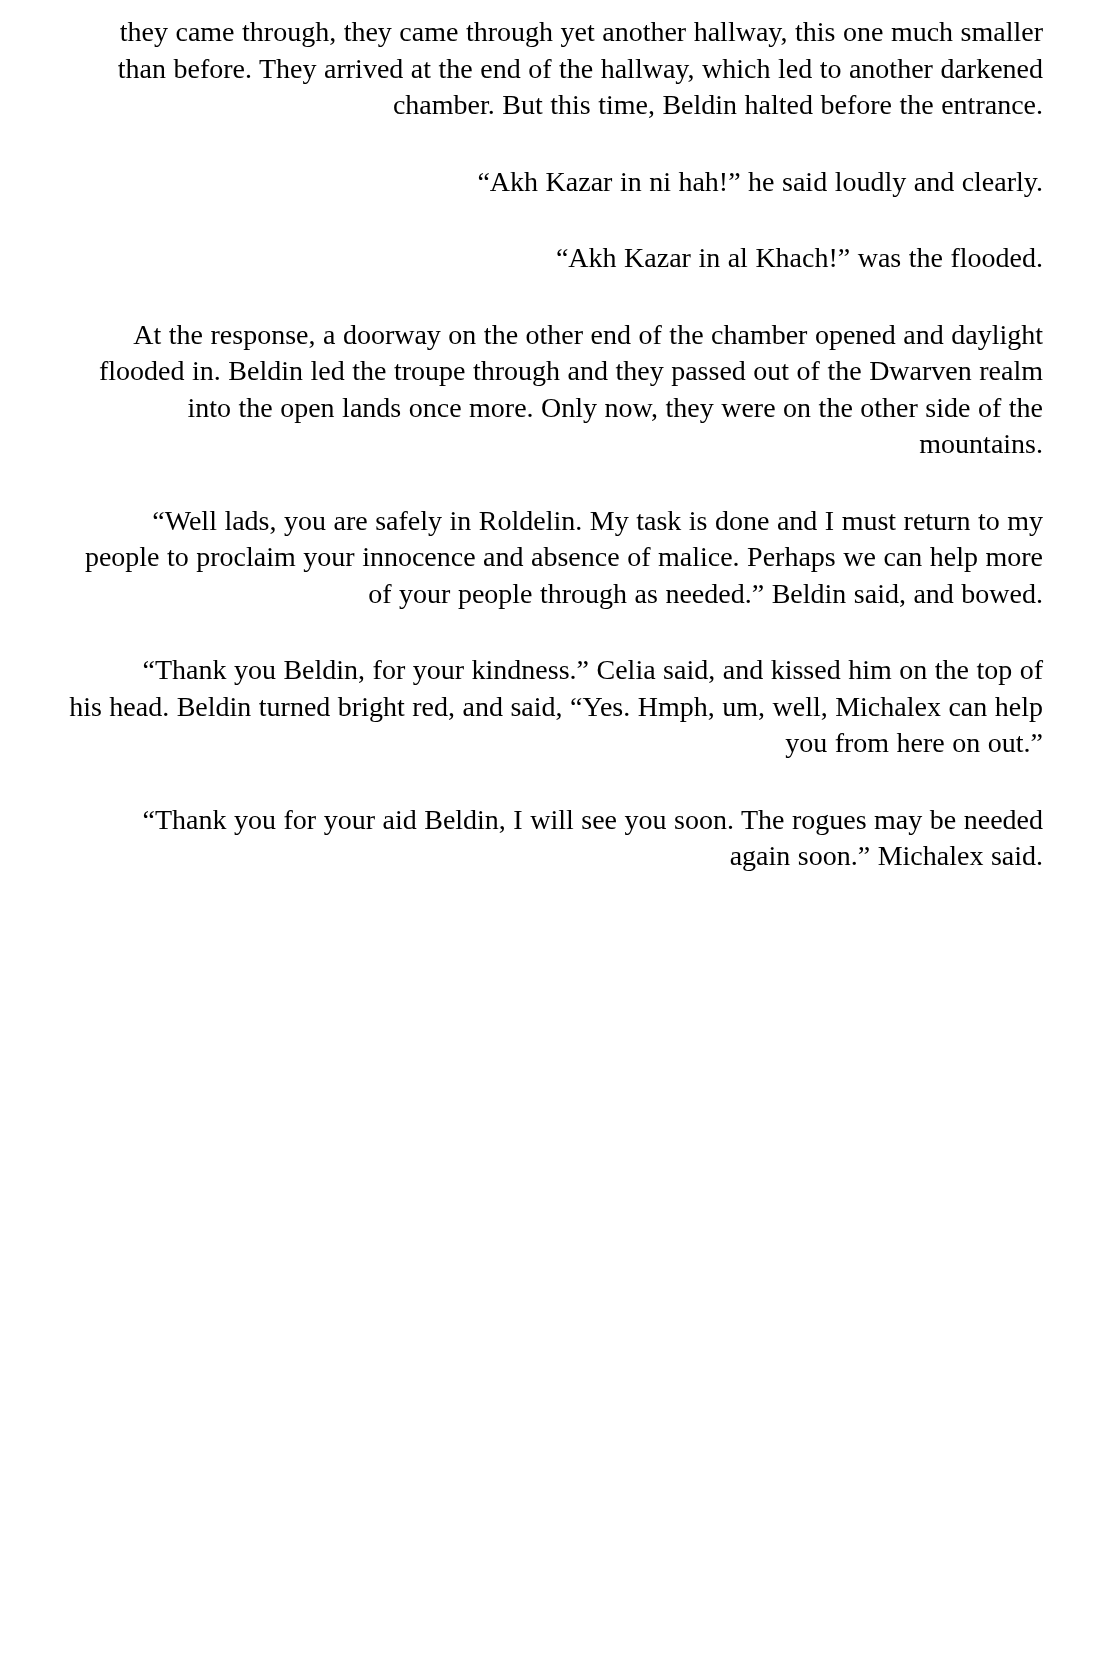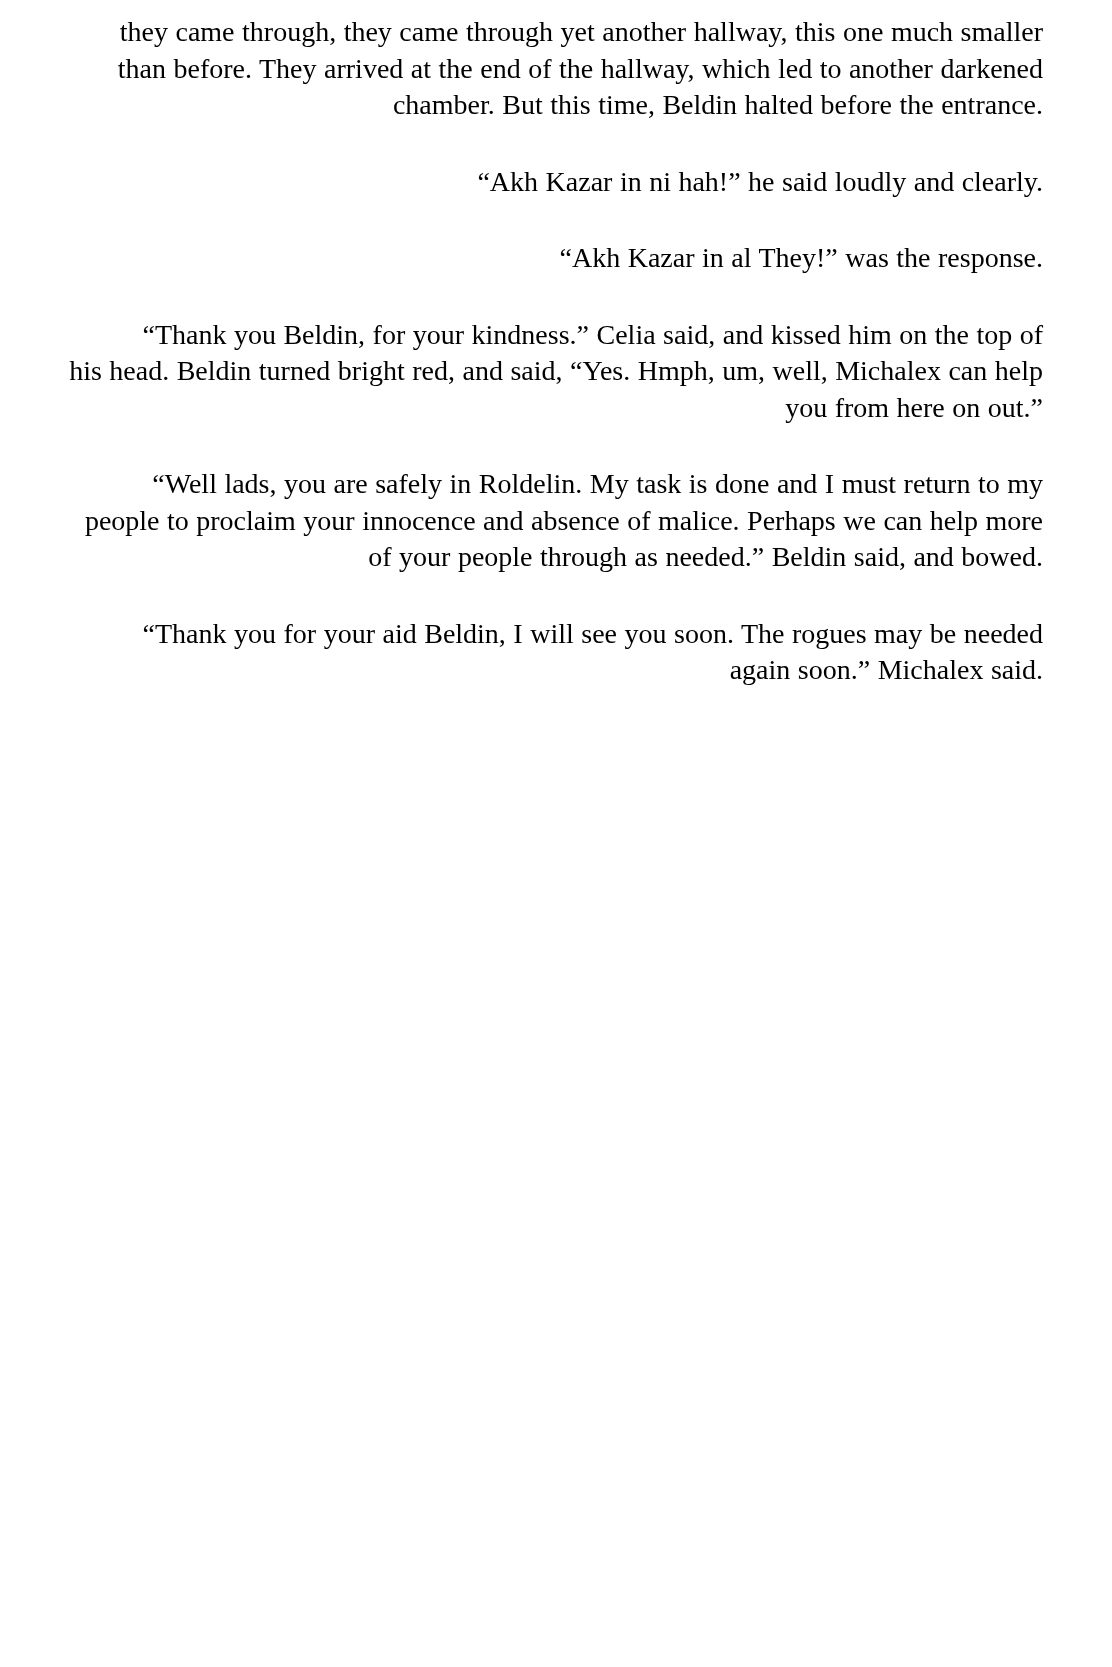--- a/index.html
+++ b/index.html
@@ -33,17 +33,18 @@
     text-indent: 40px;
     margin-top: 40px;
   }
 </style>
 </head>
 <body>
 
 <main class="page">
   <p class="para">they came through, they came through yet another hallway, this one much smaller than before. They arrived at the end of the hallway, which led to another darkened chamber. But this time, Beldin halted before the entrance.</p>
   <p class="para indent">“Akh Kazar in ni hah!” he said loudly and clearly.</p>
-  <p class="para indent">“Akh Kazar in al They!” was the response.</p>
+  <p class="para indent">“Akh Kazar in al Khach!” was the flooded.</p>
+  <p class="para indent">At the response, a doorway on the other end of the chamber opened and daylight flooded in. Beldin led the troupe through and they passed out of the Dwarven realm into the open lands once more. Only now, they were on the other side of the mountains.</p>
+  <p class="para indent">“Well lads, you are safely in Roldelin. My task is done and I must return to my people to proclaim your innocence and absence of malice. Perhaps we can help more of your people through as needed.” Beldin said, and bowed.</p>
   <p class="para indent">“Thank you Beldin, for your kindness.” Celia said, and kissed him on the top of his head. Beldin turned bright red, and said, “Yes. Hmph, um, well, Michalex can help you from here on out.”</p>
-  <p class="para indent">“Well lads, you are safely in Roldelin. My task is done and I must return to my people to proclaim your innocence and absence of malice. Perhaps we can help more of your people through as needed.” Beldin said, and bowed.</p>
   <p class="para indent">“Thank you for your aid Beldin, I will see you soon. The rogues may be needed again soon.” Michalex said.</p>
 </main>
 
 </body></html>

